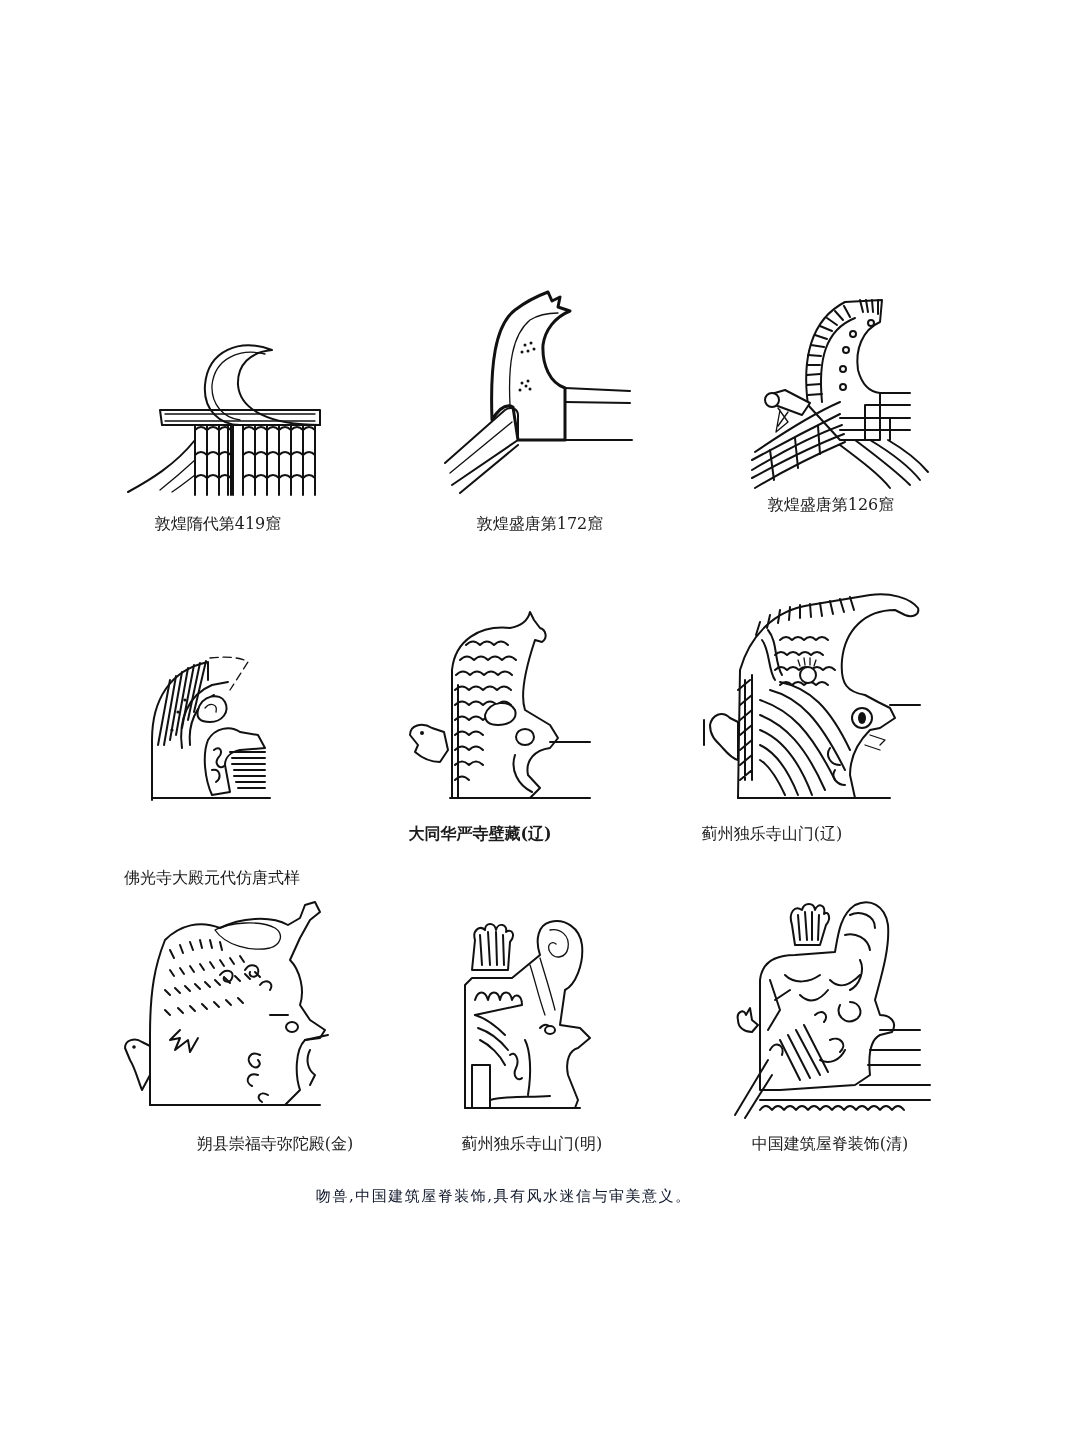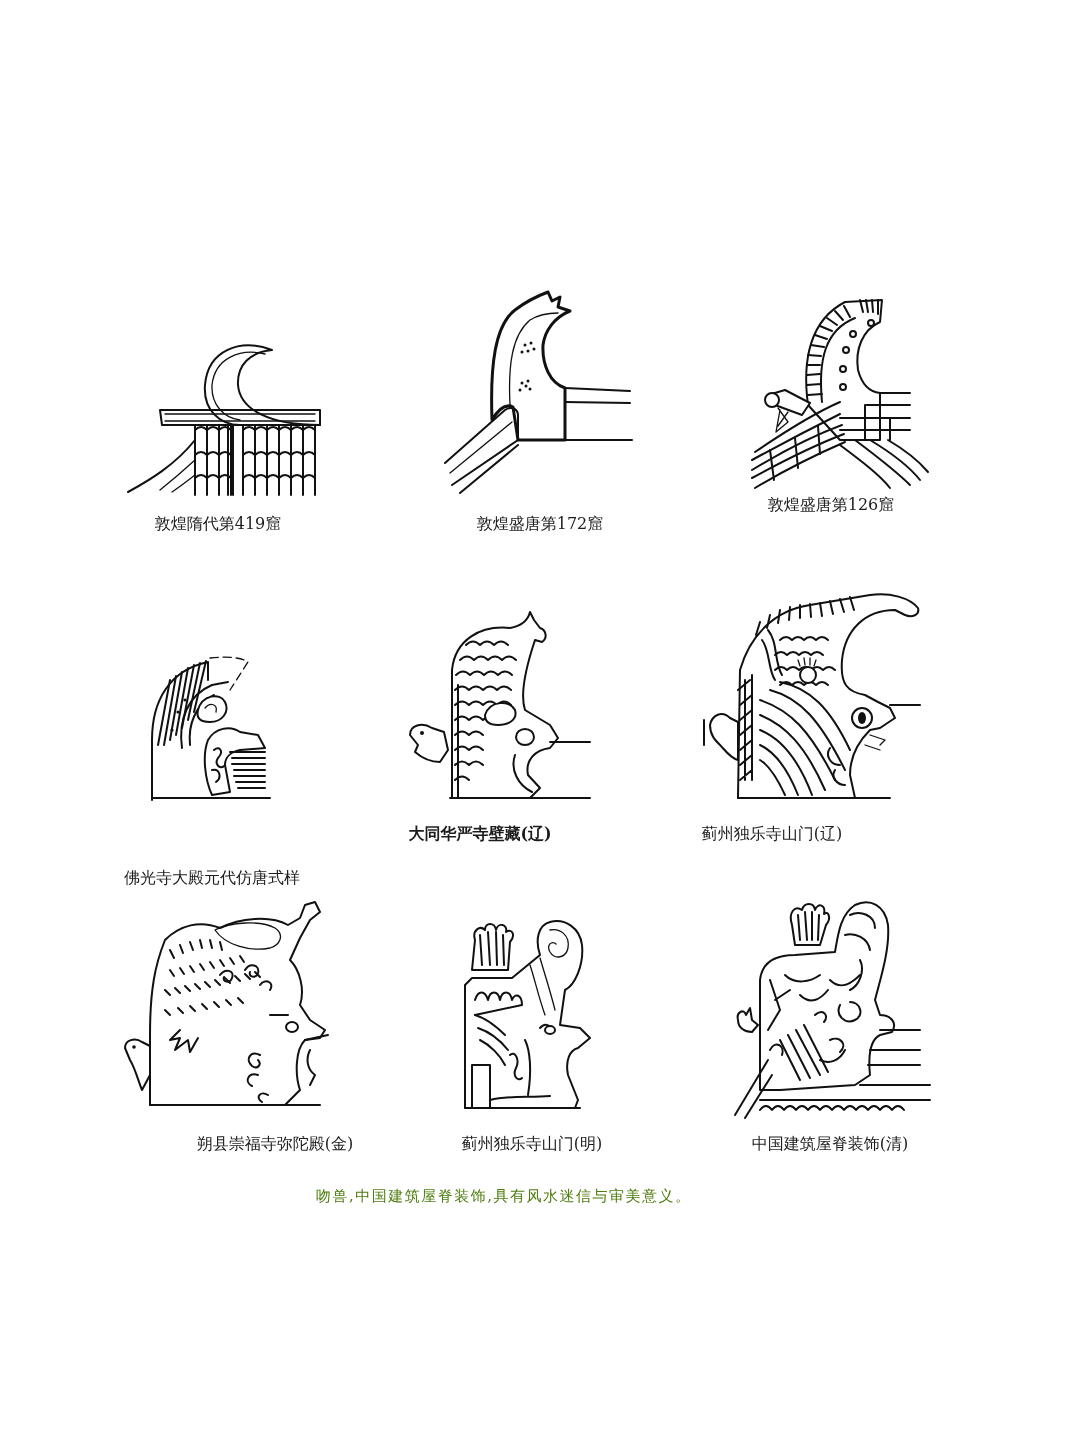--- a/index.html
+++ b/index.html
@@ -3,21 +3,21 @@
 <meta charset="utf-8">
 <style>
   html, body { margin: 0; padding: 0; background: #ffffff; }
   body { width: 1080px; height: 1448px; position: relative; overflow: hidden;
          font-family: "DejaVu Serif", "Liberation Serif", serif; color: #1a1a1a; }
   .figure { position: absolute; }
   .figure svg { position: absolute; left: 0; top: 0; overflow: visible; }
   .caption { position: absolute; font-size: 16px; letter-spacing: 0px; white-space: nowrap;
              text-align: center; transform: translateX(-50%); color: #1c1c1c; }
   .footnote { position: absolute; left: 316px; top: 1187px; font-size: 15px; letter-spacing: 1.5px;
-              white-space: nowrap; color: #4d7c0f; }
+              white-space: nowrap; color: #0f172a; }
   svg path, svg line, svg rect, svg circle, svg ellipse, svg polyline, svg polygon {
     stroke: #111; fill: none; stroke-width: 2; stroke-linecap: round; stroke-linejoin: round; }
   .thin { stroke-width: 1.3 !important; }
   .thick { stroke-width: 3 !important; }
   .fillw { fill: #fff !important; }
   .dot { fill: #111 !important; stroke: none !important; }
 </style>
 </head>
 <body>
 

